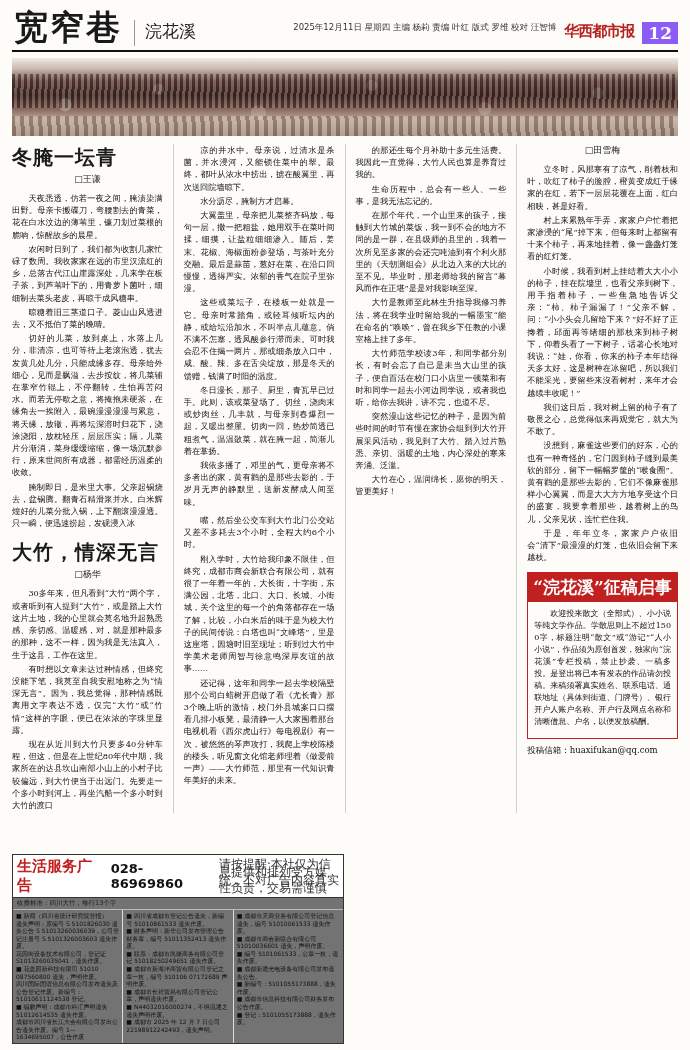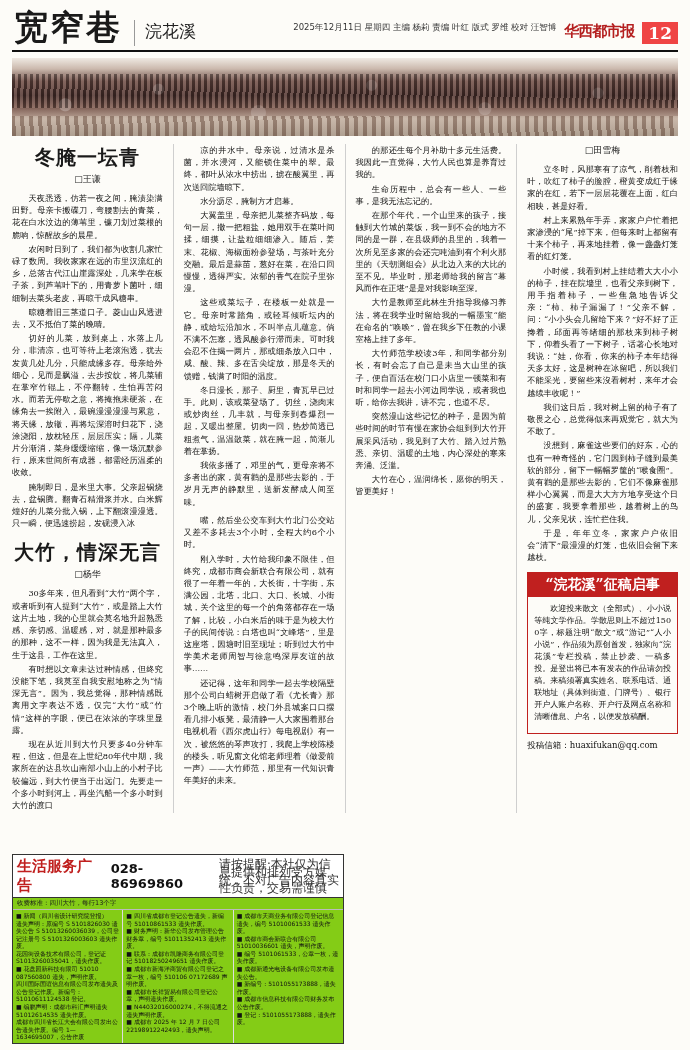--- a/index.html
+++ b/index.html
@@ -25,21 +25,21 @@
     font-size:17px;border-left:1px solid #999;padding-left:10px;margin-left:2px;
     padding-bottom:3px;color:#222;
   }
   .mast-right{margin-left:auto;display:flex;gap:8px;padding-bottom:2px;}
   .mast-meta{font-size:8.5px;color:#333;white-space:nowrap;padding-bottom:2px;}
   .paper-logo{
     font-family:"DejaVu Serif","Liberation Serif",serif;
     font-weight:bold;font-size:15px;color:#b41f1f;letter-spacing:-1px;
   }
   .page-num{
-    background:#ef4444;color:#fff;font-weight:bold;font-size:17px;
+    background:#8b5cf6;color:#fff;font-weight:bold;font-size:17px;
     font-family:"DejaVu Serif","Liberation Serif",serif;
     padding:0 6px;line-height:22px;height:22px;display:inline-block;
   }
 
   
   .photo{
     margin-top:6px;height:78px;width:100%;
     background:
       radial-gradient(circle at 8% 60%, rgba(255,255,255,.25) 0 6px, transparent 7px),
       radial-gradient(circle at 22% 40%, rgba(255,255,255,.22) 0 5px, transparent 6px),
@@ -59,46 +59,46 @@
     content:"";position:absolute;left:0;right:0;bottom:0;height:20px;
     background:repeating-linear-gradient(87deg,rgba(120,95,80,.5) 0 4px,rgba(225,215,200,.4) 4px 9px);
   }
 
   
   .body-wrap{display:flex;gap:10px;margin-top:8px;}
   .col{width:calc((690px - 24px - 30px)/4);}
 
   h2.art-title{
     font-family:"DejaVu Serif","Liberation Serif",serif;
-    font-weight:bold;text-align:center;margin:0 0 2px 0;letter-spacing:1px;
+    font-weight:bold;margin:0 0 2px 0;letter-spacing:1px;
   }
   .t-big{font-size:20px;}
   .byline{text-align:center;font-size:9px;color:#222;margin:0 0 6px 0;}
 
   p.para{
     font-family:"DejaVu Serif","Liberation Serif",serif;
     font-size:8.2px;line-height:12.2px;text-align:justify;
     margin:0 0 2px 0;text-indent:2em;color:#111;
     word-break:break-all;
   }
   .rule-v{width:1px;background:#cfcfcf;}
 
   
   .redbox{
     border:1px solid #c0201f;margin-top:8px;padding:6px 6px 8px 6px;
   }
   .redbox h3{
-    background:#c0201f;color:#fff;font-size:14px;font-family:"DejaVu Serif","Liberation Serif",serif;
+    background:#c0201f;color:#fff;font-size:17px;font-family:"DejaVu Serif","Liberation Serif",serif;
     margin:-6px -6px 6px -6px;padding:3px 4px;text-align:center;font-weight:bold;
   }
   .mailline{font-size:8.5px;margin-top:6px;color:#111;font-family:"DejaVu Serif","Liberation Serif",serif;}
 
   
   .ad{
-    position:absolute;left:12px;bottom:6px;width:330px;border:1px solid #333;background:#84cc16;
+    position:absolute;left:12px;bottom:6px;width:330px;border:1px solid #333;background:#737373;
   }
   .ad-head{
     display:flex;align-items:center;gap:6px;background:#fff;padding:2px 4px;border-bottom:1px solid #333;
   }
   .ad-title{
     font-family:"DejaVu Serif","Liberation Serif",serif;font-weight:bold;font-size:15px;color:#c0201f;
     letter-spacing:0px;
   }
   .ad-phone{font-family:"DejaVu Sans","Liberation Sans",sans-serif;font-weight:bold;font-size:13px;color:#111;}
   .ad-note{font-size:12px;color:#333;line-height:8px;max-width:120px;}

